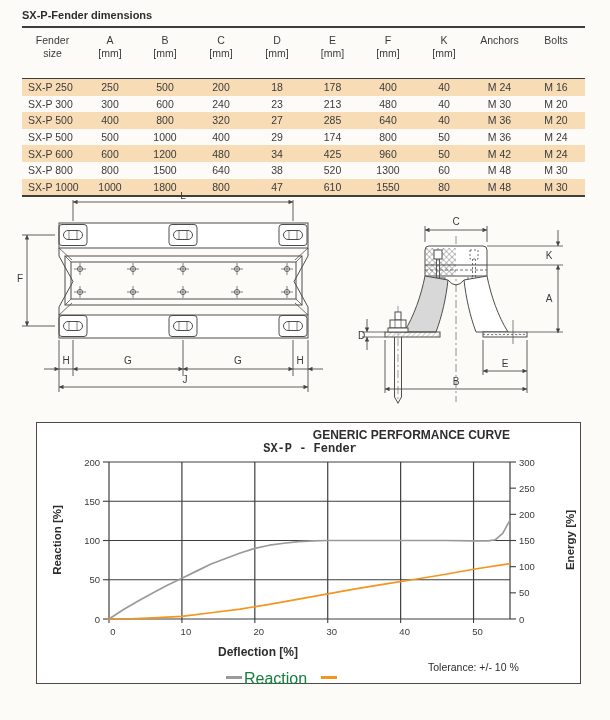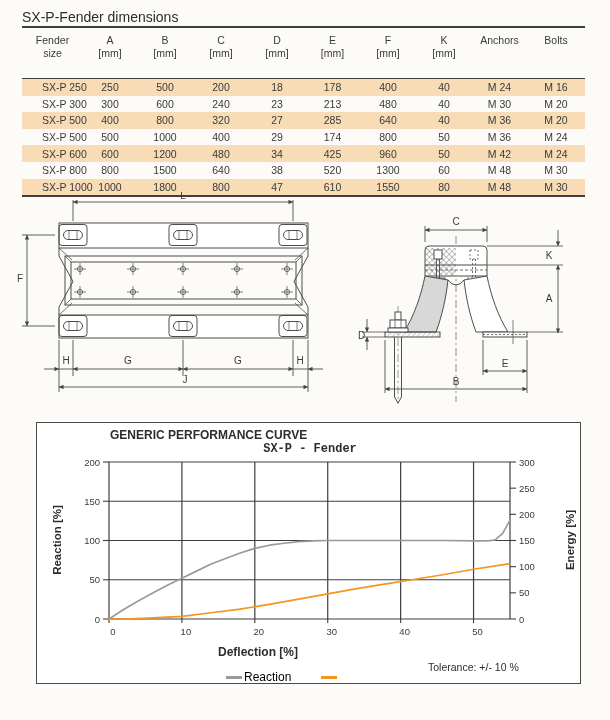--- a/index.html
+++ b/index.html
@@ -1,55 +1,55 @@
 <!DOCTYPE html>
 <html><head>
 <meta charset="utf-8">
 <style>
   html,body{margin:0;padding:0;background:#e8e8e8;}
   .page{position:relative;width:610px;height:720px;background:#fcfbf8;
         font-family:"Liberation Sans",sans-serif;color:#3a3a3a;overflow:hidden;}
 
   
-  .doc-title{position:absolute;left:22px;top:9px;font-size:14px;font-weight:normal;color:#2d2d2d;}
+  .doc-title{position:absolute;left:22px;top:9px;font-size:11px;font-weight:bold;color:#2d2d2d;}
   .doc-rule{position:absolute;left:22px;top:26px;width:563px;height:1.5px;background:#3e3e3e;}
 
   
   .dim-table{position:absolute;left:22px;top:30px;width:563px;}
   .thead{display:grid;grid-template-columns:61px 54px 56px 56px 56px 55px 56px 56px 55px 58px;
          padding:4px 0 18px;border-bottom:1.5px solid #3e3e3e;}
   .th{text-align:center;font-size:10.5px;line-height:13px;color:#3a3a3a;}
   .tbody{border-bottom:2.5px solid #3e3e3e;}
   .trow{display:grid;grid-template-columns:61px 54px 56px 56px 56px 55px 56px 56px 55px 58px;
         height:16.6px;align-items:center;font-size:10.5px;}
   .trow.hl{background:#f8dcb5;}
   .td{text-align:center;white-space:nowrap;}
-  .td.first{text-align:left;padding-left:20px;}
+  .td.first{text-align:left;padding-left:6px;}
 
   
   .drw{position:absolute;}
   .drw text{font-family:"Liberation Sans",sans-serif;font-size:10px;fill:#3a3a3a;}
 
   
   .chart-box{position:absolute;left:36px;top:422px;width:543px;height:260px;
              border:1.5px solid #4a4a4a;background:#fff;}
-  .c-title{position:absolute;left:73px;width:400px;text-align:left;top:5px;
+  .c-title{position:absolute;left:73px;width:400px;text-align:right;top:5px;
            font-size:12px;font-weight:bold;color:#2d2d2d;}
   .c-sub{position:absolute;left:73px;width:400px;text-align:center;top:19px;
          font-size:12px;font-weight:bold;color:#2d2d2d;font-family:Liberation Mono, monospace;}
   .ylab{position:absolute;width:120px;height:14px;text-align:center;
         font-size:11.5px;font-weight:bold;transform:rotate(-90deg);color:#2d2d2d;}
   .ylab-l{left:-39px;top:110px;}
   .ylab-r{left:474px;top:110px;}
   .xlab{position:absolute;left:181px;width:200px;text-align:left;top:222px;
         font-size:12px;font-weight:bold;color:#2d2d2d;}
   .dash{position:absolute;width:16px;height:2.5px;top:253px;}
   .dash.gray{left:189px;background:#9a9a9a;}
   .dash.orange{left:284px;background:#f5941e;}
-  .leg{position:absolute;top:247px;font-size:12px;color:#000000;}
+  .leg{position:absolute;top:247px;font-size:16px;color:#15803d;}
   .leg.reaction{left:207px;}
   .leg.energy{left:304px;margin-top:48px;}
   .tol{position:absolute;left:391px;top:238px;font-size:10.5px;color:#2d2d2d;}
   #plot{position:absolute;left:0;top:0;}
   #plot text{font-family:"Liberation Sans",sans-serif;font-size:9.5px;fill:#3a3a3a;}
 </style>
 </head>
 <body>
 
 <div class="page">

